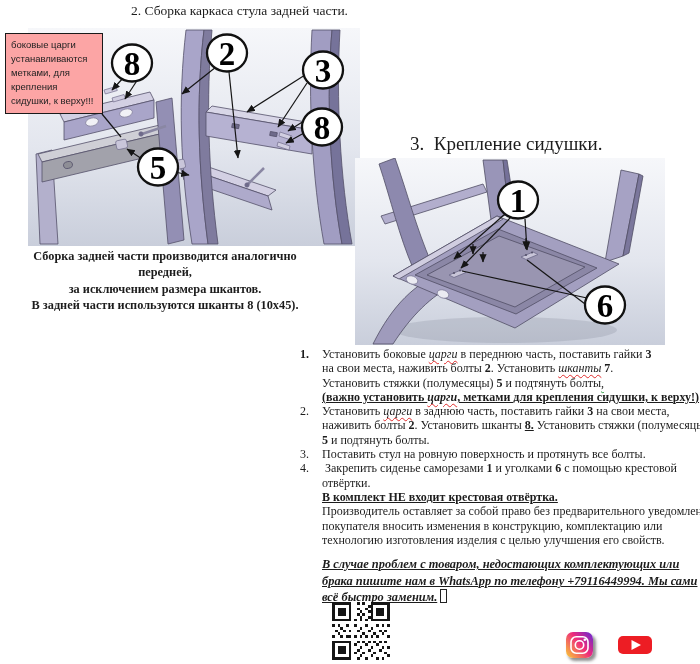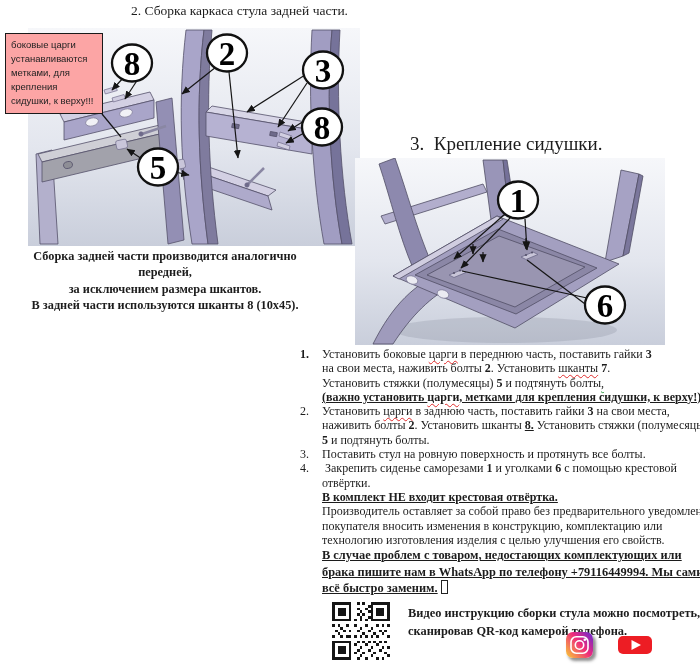--- a/index.html
+++ b/index.html
@@ -15,25 +15,25 @@
   .caption{left:0;top:248px;width:292px;text-align:center;font-weight:600;
            font-size:12.3px;line-height:16.4px;margin-left:19px;}
   .steps{left:300px;top:347px;width:400px;font-size:12px;line-height:14.3px;}
   .step{display:flex;}
   .num{flex:0 0 22px;}
   .num.nb{font-weight:700;}
   .ln{white-space:pre;}
   .b{font-weight:700;}
   .bu{font-weight:700;text-decoration:underline;text-decoration-thickness:1.2px;}
   .sp{text-decoration:underline;text-decoration-style:wavy;text-decoration-color:#e02b2b;
-      text-decoration-thickness:1px;text-underline-offset:2px;}
+      text-decoration-thickness:1px;text-underline-offset:2px;font-style:italic;}
   .gw{text-decoration:underline;text-decoration-style:wavy;text-decoration-color:#2f9e44;
       text-decoration-thickness:1px;text-underline-offset:2px;}
   .para{margin-left:22px;}
-  .warranty{font-size:12.4px;line-height:16.6px;}
+  .warranty{margin-top:9px;font-size:12.4px;line-height:16.6px;font-style:italic;}
   .warranty .ln{text-decoration-thickness:1.3px;}
   .cursor{display:inline-block;width:5px;height:12px;border:1.2px solid #222;
           margin-left:3px;vertical-align:-2px;}
   .qrrow{left:332px;top:602px;display:flex;align-items:flex-start;}
   .qrtext{margin-left:18px;font-weight:700;font-size:12.4px;line-height:17.5px;padding-top:3px;}
   .ig{position:absolute;left:566px;top:632px;width:27px;height:26px;border-radius:7px;
       background:linear-gradient(50deg,#f9ce34 0%,#ee2a7b 55%,#6228d7 100%);
       box-shadow:2.5px 3px 3px rgba(110,110,110,.75);cursor:pointer;}
   .yt{position:absolute;left:618px;top:636px;width:34px;height:18px;border-radius:5px;
       background:#ed1d24;cursor:pointer;display:flex;align-items:center;justify-content:center;}
@@ -258,24 +258,20 @@
             <path fill-rule="evenodd" d="M0 0h7v7H0zM1 1h5v5H1z"></path>
             <rect x="2" y="2" width="3" height="3"></rect>
           </g>
         <g transform="translate(0,14)">
             <path fill-rule="evenodd" d="M0 0h7v7H0zM1 1h5v5H1z"></path>
             <rect x="2" y="2" width="3" height="3"></rect>
           </g>
         <path d="M9 0h1v1h-1zM11 0h1v1h-1zM13 1h1v1h-1zM9 2h1v1h-1zM12 2h1v1h-1zM10 3h1v1h-1zM13 3h1v1h-1zM9 4h1v1h-1zM11 4h1v1h-1zM10 5h1v1h-1zM13 5h1v1h-1zM8 6h1v1h-1zM10 6h1v1h-1zM12 6h1v1h-1zM0 8h1v1h-1zM2 8h1v1h-1zM5 8h1v1h-1zM8 8h1v1h-1zM12 8h1v1h-1zM16 8h1v1h-1zM18 8h1v1h-1zM20 8h1v1h-1zM3 9h1v1h-1zM10 9h1v1h-1zM14 9h1v1h-1zM6 10h1v1h-1zM1 10h1v1h-1zM4 10h1v1h-1zM9 10h1v1h-1zM13 10h1v1h-1zM17 10h1v1h-1zM19 10h1v1h-1zM2 11h1v1h-1zM11 11h1v1h-1zM15 11h1v1h-1zM18 11h1v1h-1zM0 12h1v1h-1zM3 12h1v1h-1zM5 12h1v1h-1zM6 12h1v1h-1zM8 12h1v1h-1zM10 12h1v1h-1zM12 12h1v1h-1zM14 12h1v1h-1zM16 12h1v1h-1zM20 12h1v1h-1zM9 14h1v1h-1zM11 14h1v1h-1zM13 14h1v1h-1zM15 14h1v1h-1zM17 14h1v1h-1zM19 14h1v1h-1zM8 15h1v1h-1zM12 15h1v1h-1zM16 15h1v1h-1zM10 16h1v1h-1zM14 16h1v1h-1zM18 16h1v1h-1zM20 16h1v1h-1zM9 17h1v1h-1zM13 17h1v1h-1zM17 17h1v1h-1zM8 18h1v1h-1zM11 18h1v1h-1zM15 18h1v1h-1zM19 18h1v1h-1zM10 19h1v1h-1zM14 19h1v1h-1zM20 19h1v1h-1zM9 20h1v1h-1zM12 20h1v1h-1zM16 20h1v1h-1zM18 20h1v1h-1z"></path>
       </g>
     </svg>
-    <div class="qrtext">
-      <div class="ln">Видео инструкцию сборки стула можно посмотреть,</div>
-      <div class="ln">сканировав QR-код камерой телефона.</div>
-    </div>
   </div>
 
   <div class="ig">
     <svg width="27" height="26" viewBox="0 0 27 26">
       <rect x="5" y="4.8" width="17" height="16.4" rx="5.2" fill="none" stroke="#fff" stroke-width="1.6"></rect>
       <circle cx="13.5" cy="13" r="4.2" fill="none" stroke="#fff" stroke-width="1.6"></circle>
       <circle cx="18.8" cy="7.8" r="1.3" fill="#fff"></circle>
     </svg>
   </div>
   <div class="yt">

